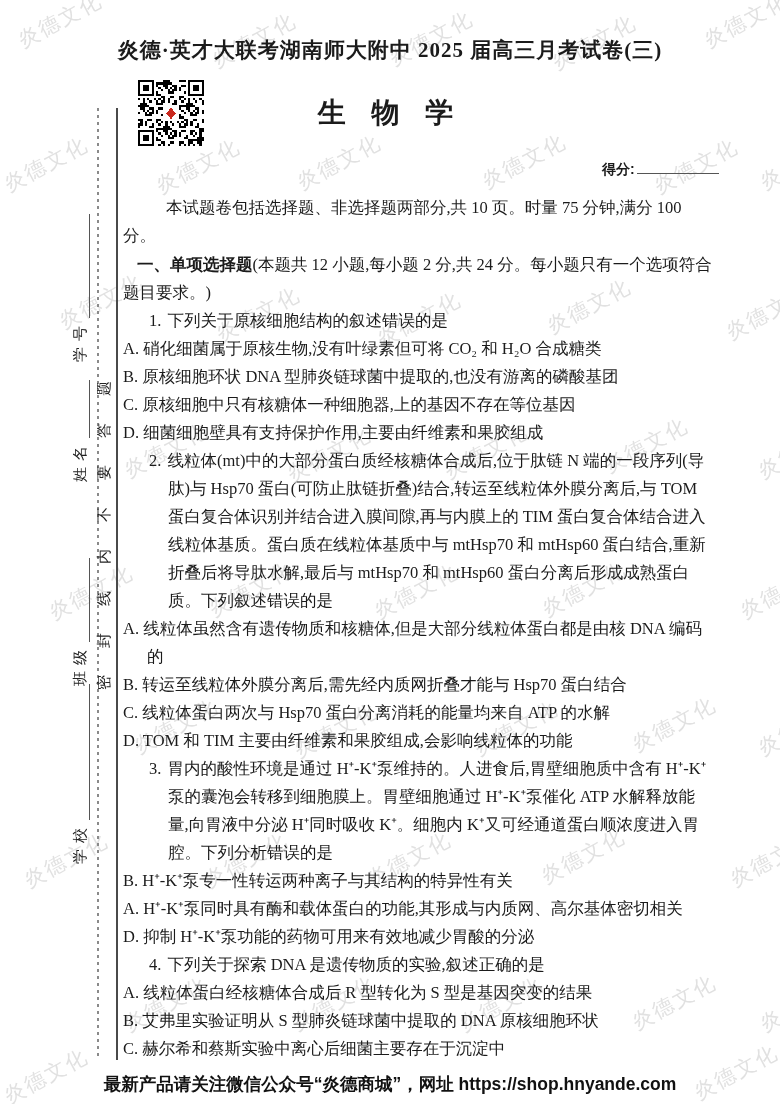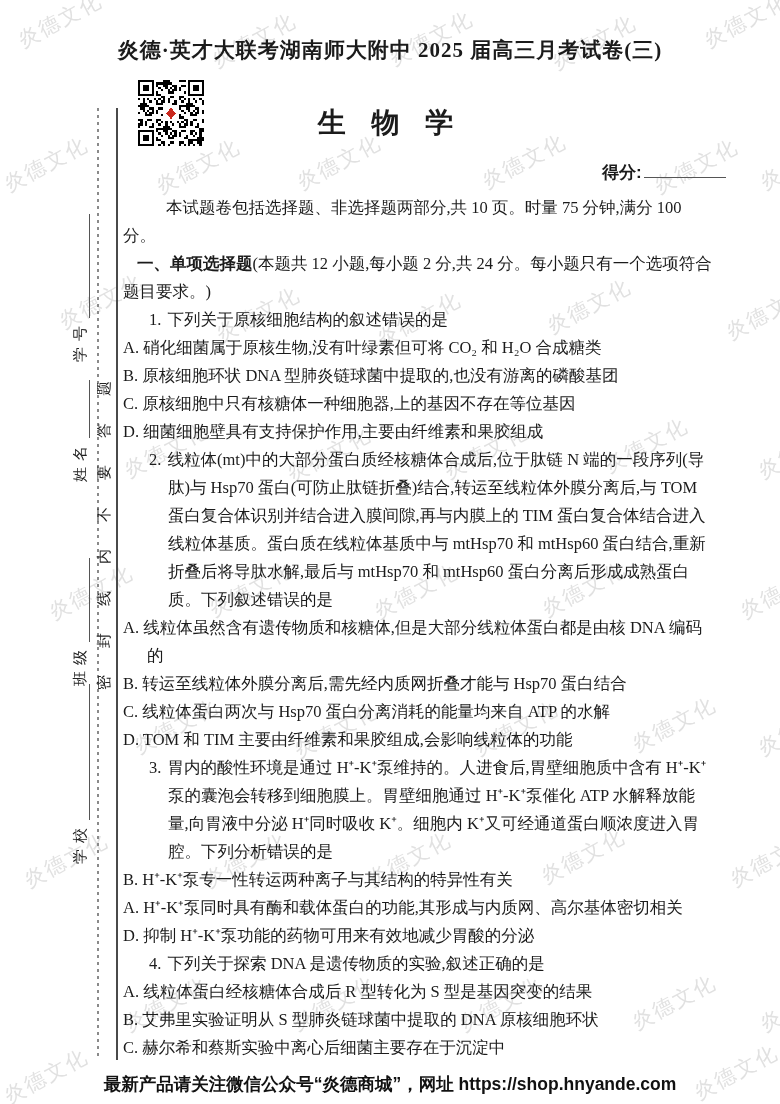--- a/index.html
+++ b/index.html
@@ -22,28 +22,28 @@
     font-family:"Liberation Serif", serif;
   }
   
   .exam-title{
     position:absolute;top:36px;left:0;right:0;
     text-align:center;
     font-size:21px;font-weight:bold;letter-spacing:1px;
   }
   .qr{position:absolute;left:138px;top:80px;width:66px;height:66px;}
   .subject-title{
-    position:absolute;top:104px;left:0;right:0;
+    position:absolute;top:94px;left:0;right:0;
     text-align:center;
     font-size:28px;font-weight:bold;letter-spacing:9px;
     font-family:"Liberation Sans", sans-serif;
   }
   .score{
     position:absolute;top:161px;left:602px;
-    font-size:17px;font-weight:bold;
+    font-size:14px;font-weight:bold;
     font-family:"Liberation Sans", sans-serif;
     text-align:center;
   }
   .score-line{
     display:inline-block;width:82px;height:1px;
     border-bottom:1.5px solid #555;vertical-align:baseline;
     margin-left:2px;
   }
   
   .seal-dotted{
@@ -70,21 +70,21 @@
     transform:rotate(-90deg);transform-origin:top left;
     font-size:15px;letter-spacing:27px;color:#222;white-space:nowrap;
   }
   
   .content{
     position:absolute;left:123px;top:194px;width:592px;
     font-size:16.5px;line-height:28px;
   }
   .intro{text-indent:2.6em;margin:0;}
   .section-head{margin:0;text-indent:14px;}
-  .section-title{font-weight:bold;font-family:Liberation Serif, serif;}
+  .section-title{font-weight:bold;font-family:Liberation Sans, sans-serif;}
   .question{margin:0;}
   .stem{margin-left:26px;padding-left:19px;text-indent:-19px;}
   .qnum{padding-right:2px;}
   .option{padding-left:24px;text-indent:-24px;}
   
   .page-footer{
     position:absolute;left:123px;width:592px;top:1042px;
     text-align:center;font-size:16px;
   }
   .promo{

